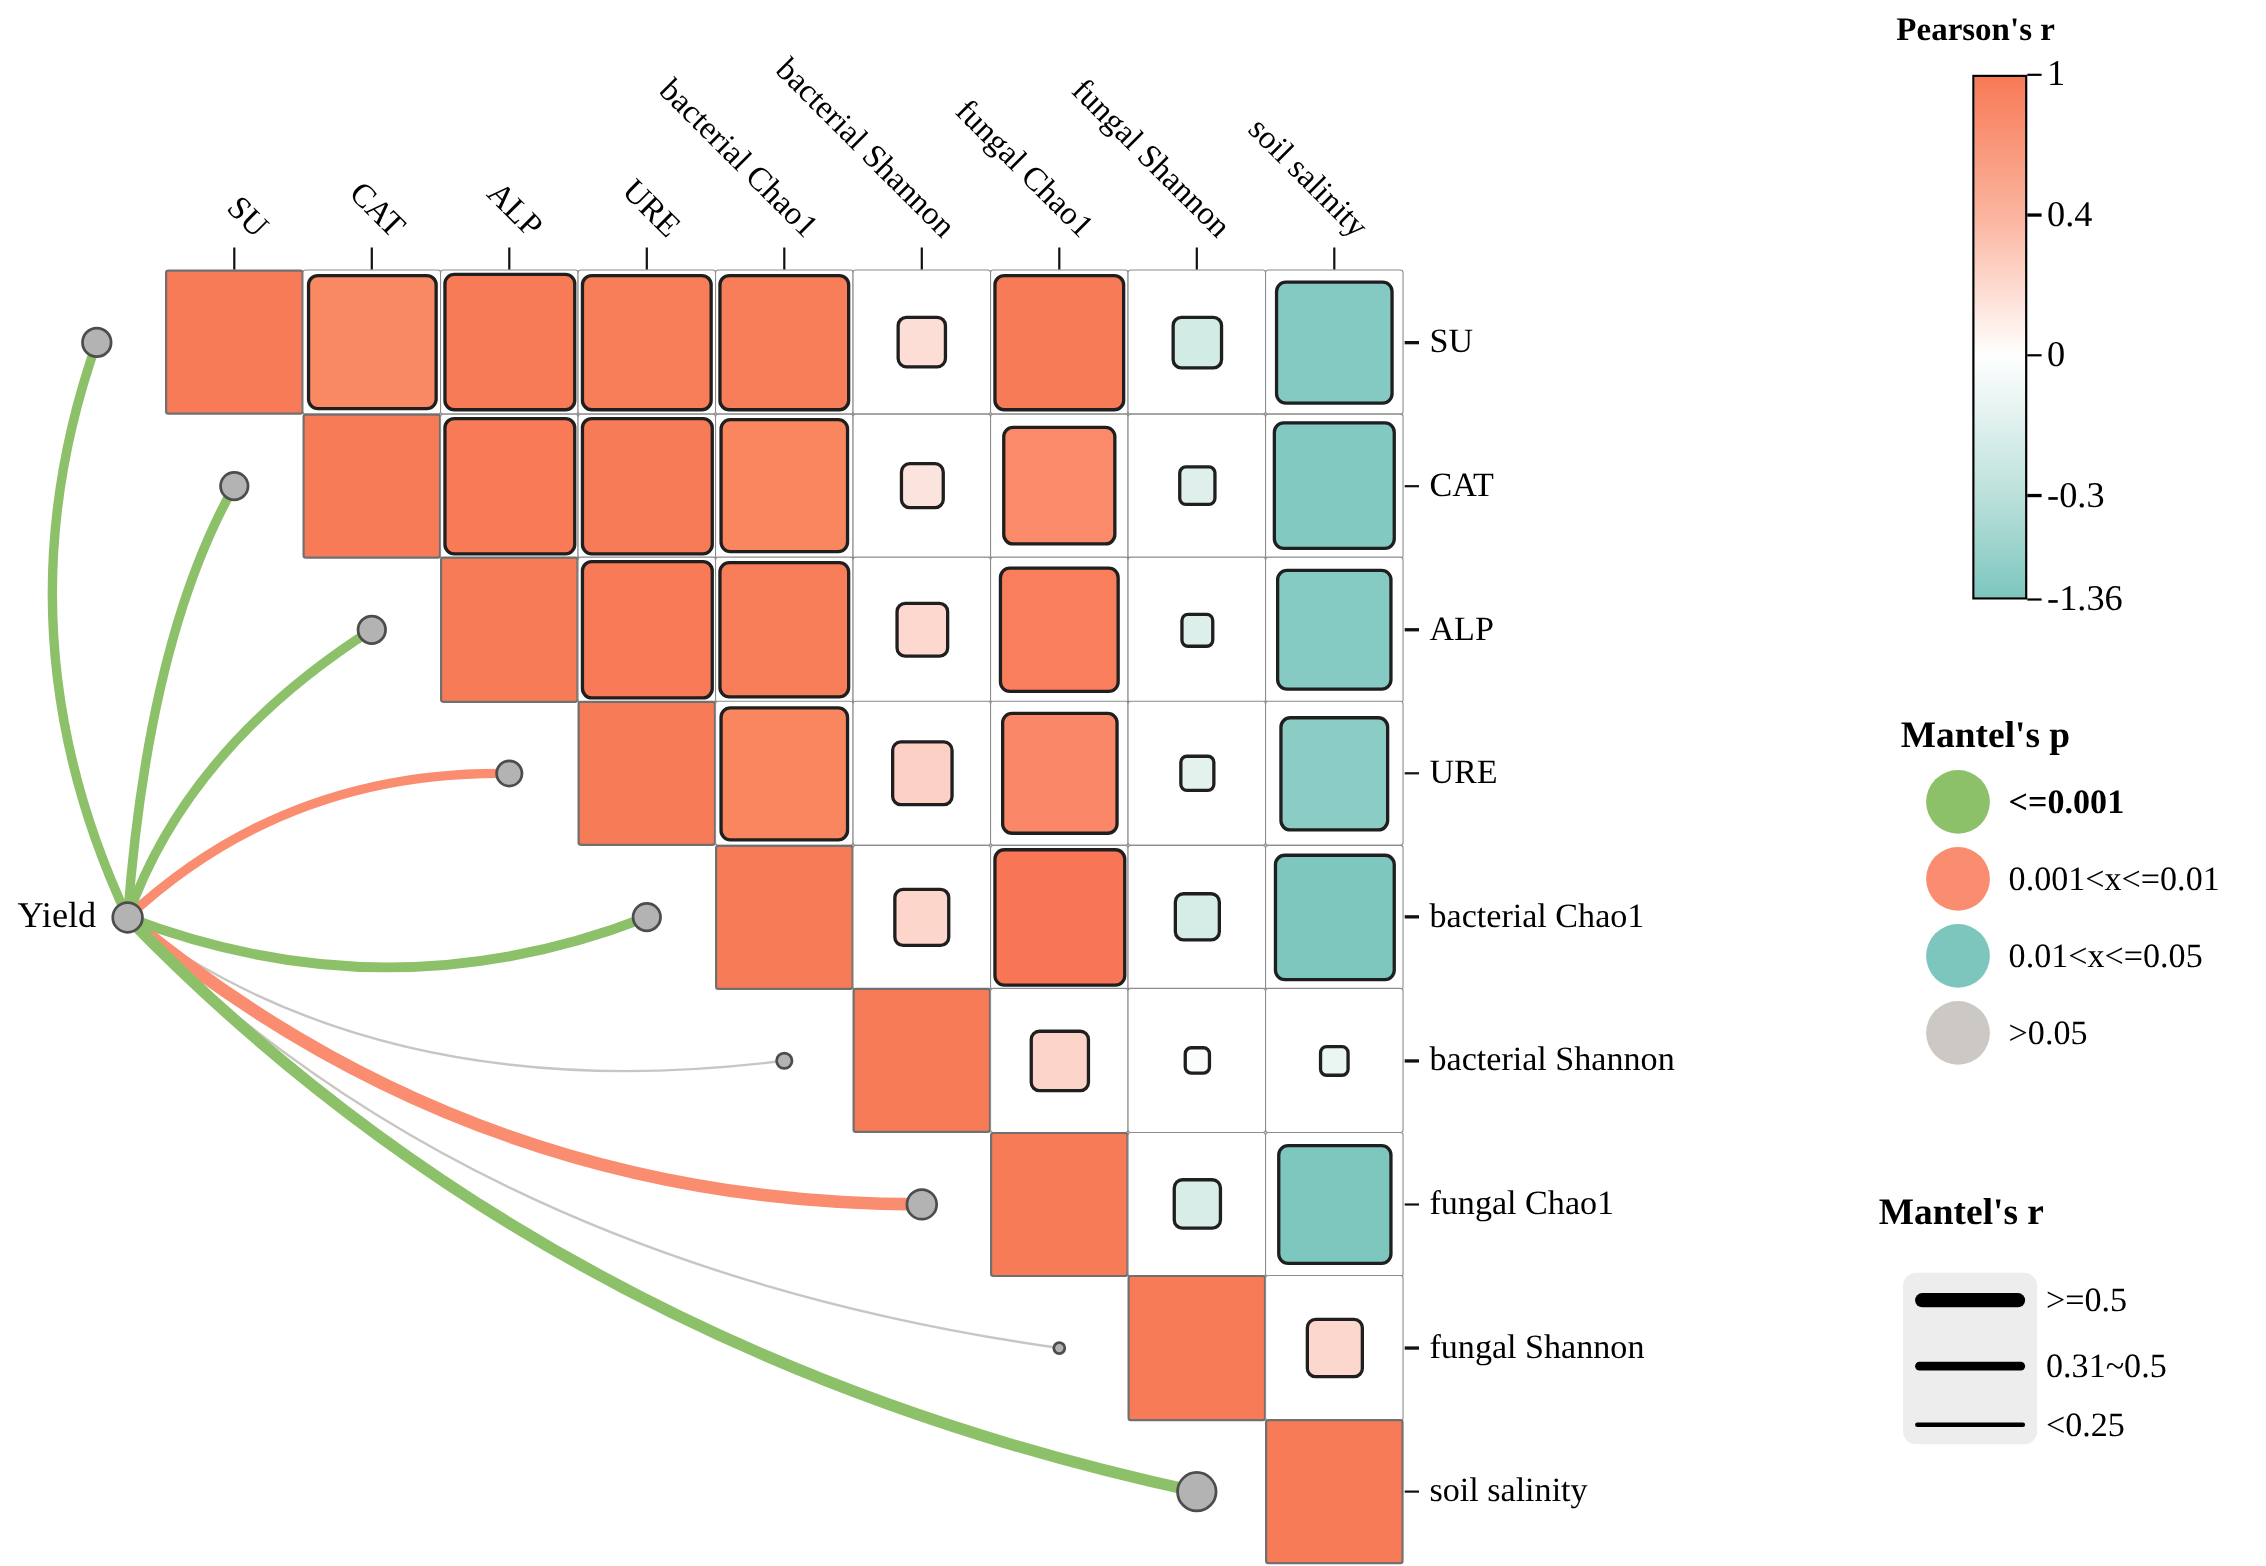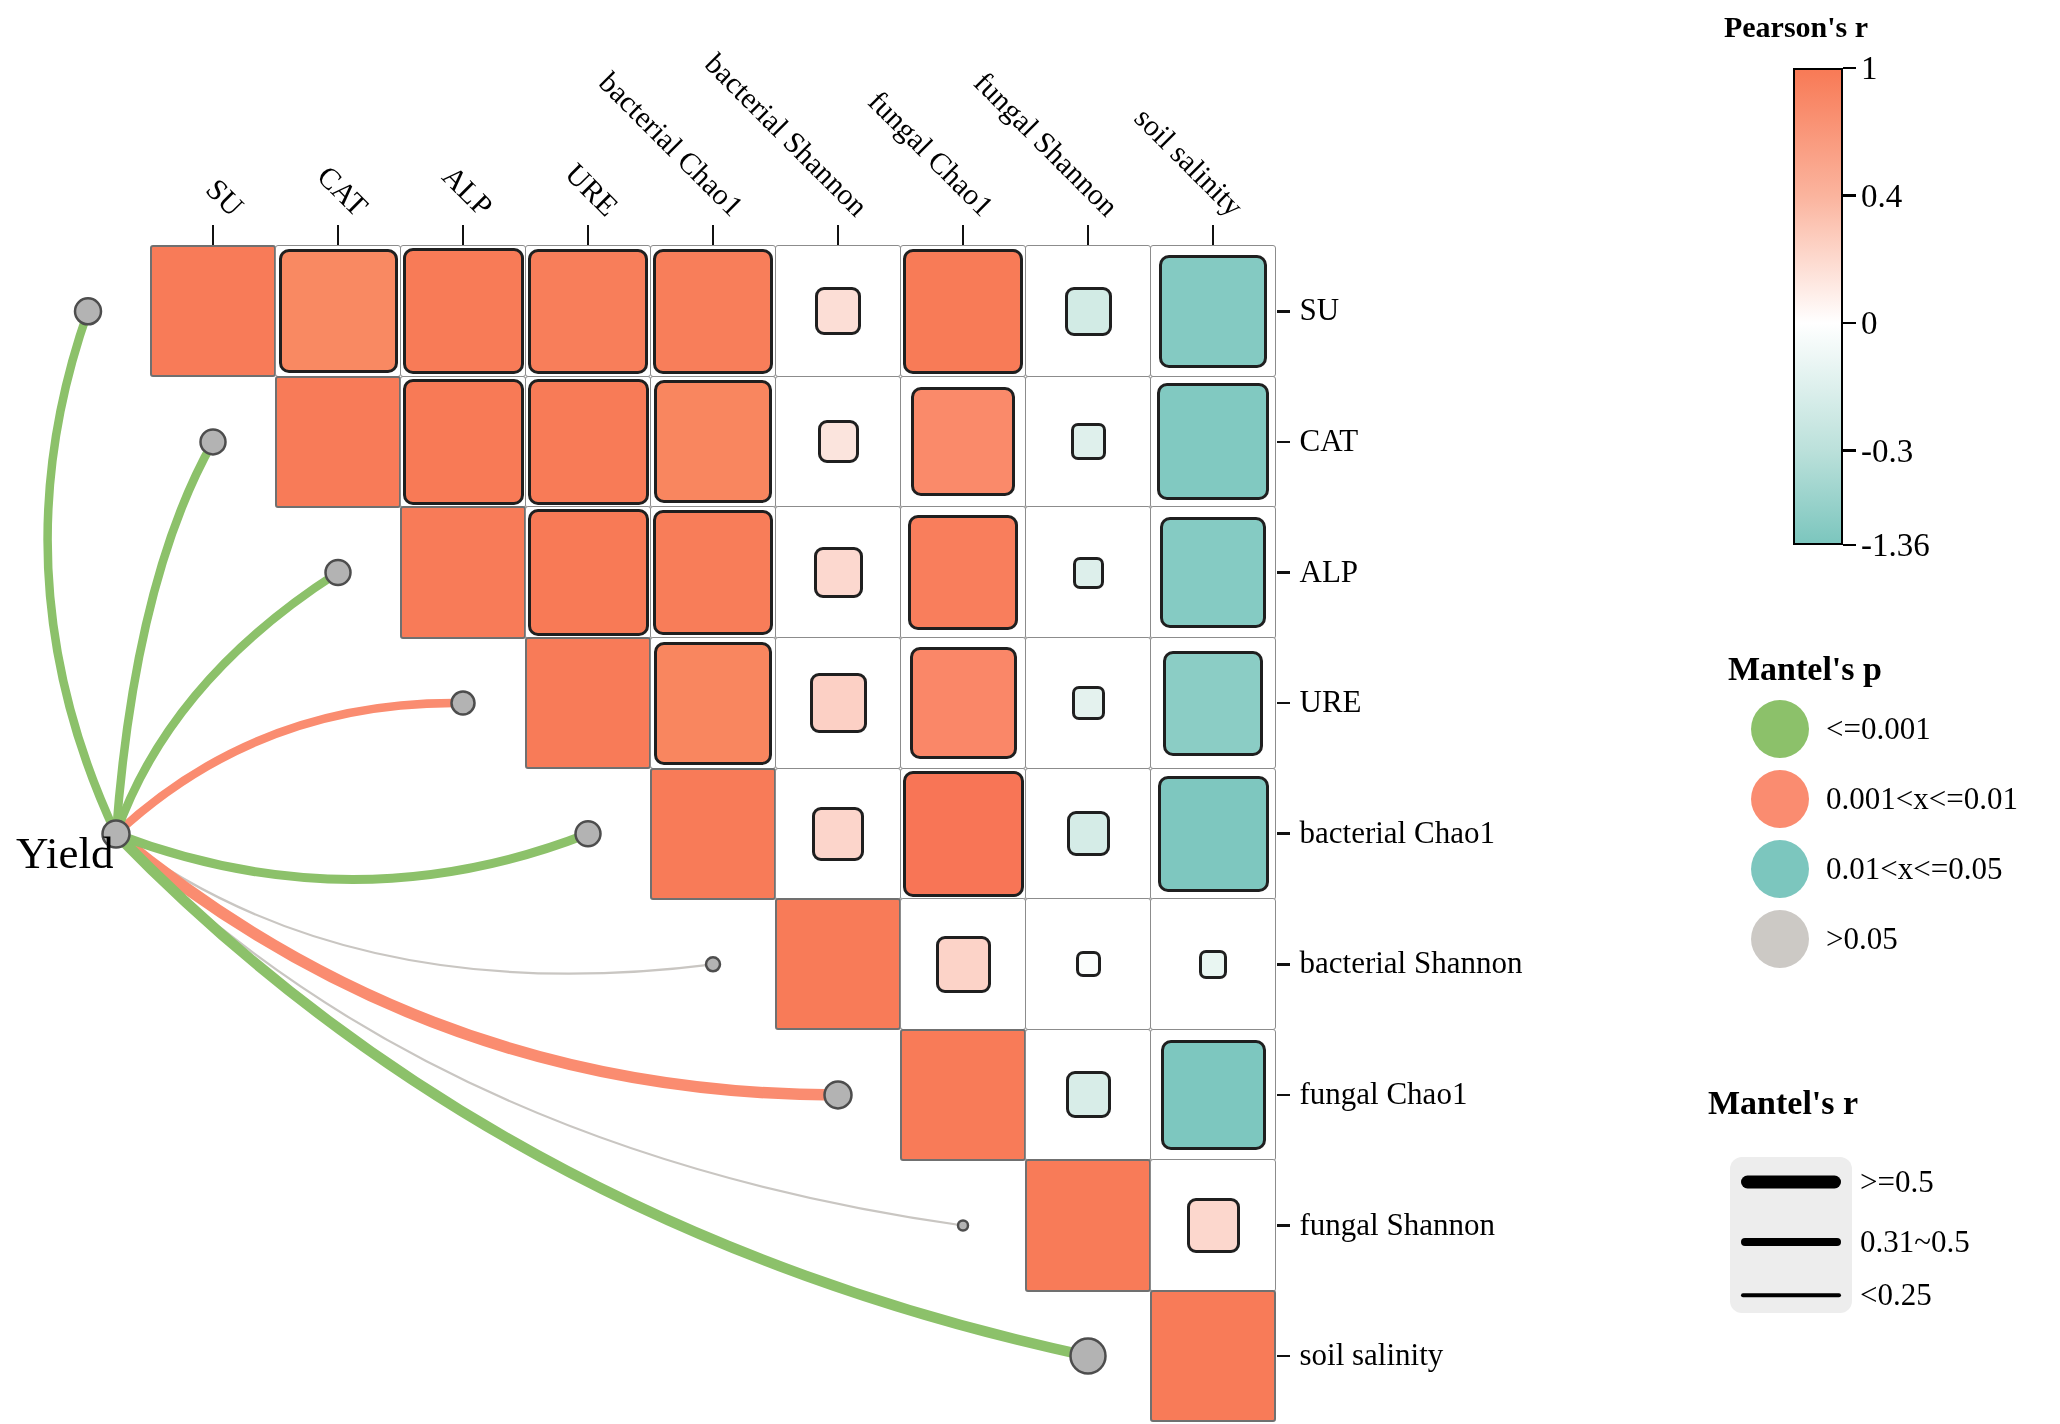--- a/index.html
+++ b/index.html
@@ -8,21 +8,21 @@
   
   .cell{position:absolute;background:#fff;border:1.6px solid #8c8c8c;border-radius:3px;box-sizing:border-box;}
   .cell.diag{border:2px solid #707070;}
   .marker{position:absolute;border:3px solid #1f1f1f;box-sizing:border-box;}
   .tick-top{position:absolute;width:2.6px;height:20px;background:#111;}
   .tick-right{position:absolute;width:13px;height:2.6px;background:#111;}
   .col-label-anchor{position:absolute;width:0;height:0;}
   .col-label{position:absolute;right:0;bottom:0;white-space:nowrap;font-size:30px;
              transform-origin:100% 100%;transform:rotate(45deg);}
   .row-label{position:absolute;font-size:31px;white-space:nowrap;transform:translateY(-54%);}
-  .yield-label{position:absolute;font-size:45px;transform:translateY(-52%);margin-top:20px;}
+  .yield-label{position:absolute;font-size:33px;transform:translateY(-52%);}
   
   .cb-title{position:absolute;font-weight:bold;font-size:30px;transform:translateX(-50%);white-space:nowrap;}
   .cbar{position:absolute;border:2.5px solid #000;box-sizing:border-box;}
   .cb-tick{position:absolute;width:13px;height:2.6px;background:#000;}
   .cb-ticklabel{position:absolute;font-size:33px;transform:translateY(-50%);white-space:nowrap;}
   
   .lg-title{position:absolute;font-weight:bold;font-size:34px;white-space:nowrap;}
   .p-circle{position:absolute;border-radius:50%;transform:translate(-50%,-50%);}
   .p-label{position:absolute;font-size:31px;transform:translateY(-50%);white-space:nowrap;}
   
@@ -209,21 +209,21 @@
         <div class="cb-ticklabel" style="left: 1861px; top: 450.62px;">-0.3</div>
         <div class="cb-tick" style="left: 1843px; top: 543.7px;"></div>
         <div class="cb-ticklabel" style="left: 1861px; top: 545px;">-1.36</div>
       </div>
   </div>
 
   <div>
     <div class="lg-title" style="left:1728px;top:650px;">Mantel's p</div>
     <div id="mantel-p-items">
         <div class="p-circle" style="left: 1780px; top: 729px; width: 58px; height: 58px; background: rgb(140, 193, 106);"></div>
-        <div class="p-label" style="left: 1826px; top: 729px;">&lt;=0.001</div>
+        <div class="p-label" style="left: 1826px; top: 729px; font-weight: bold;">&lt;=0.001</div>
         <div class="p-circle" style="left: 1780px; top: 799px; width: 58px; height: 58px; background: rgb(250, 140, 112);"></div>
         <div class="p-label" style="left: 1826px; top: 799px;">0.001&lt;x&lt;=0.01</div>
         <div class="p-circle" style="left: 1780px; top: 869px; width: 58px; height: 58px; background: rgb(124, 198, 190);"></div>
         <div class="p-label" style="left: 1826px; top: 869px;">0.01&lt;x&lt;=0.05</div>
         <div class="p-circle" style="left: 1780px; top: 939px; width: 58px; height: 58px; background: rgb(204, 201, 197);"></div>
         <div class="p-label" style="left: 1826px; top: 939px;">&gt;0.05</div>
       </div>
   </div>
 
   <div>

